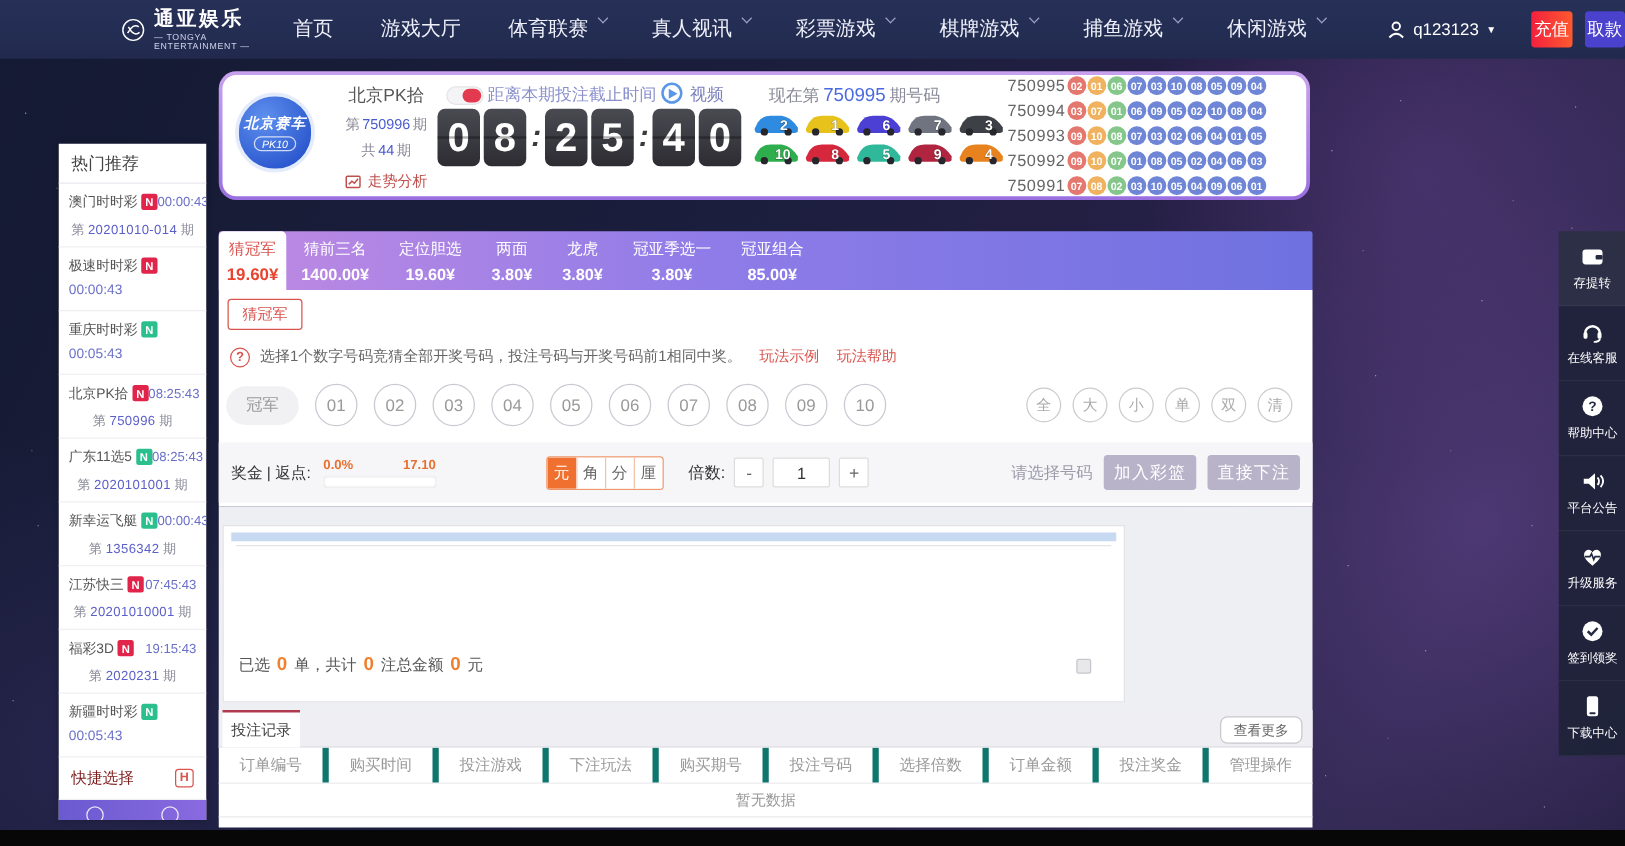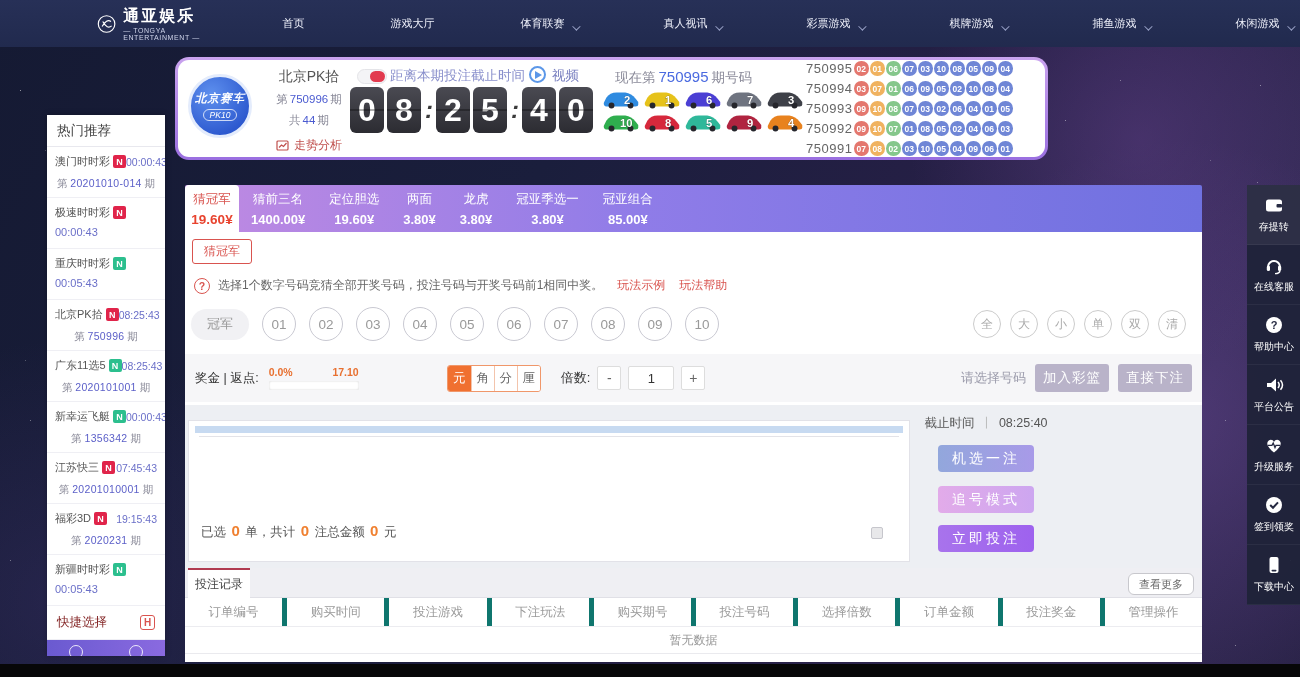--- a/index.html
+++ b/index.html
@@ -26,21 +26,21 @@
 
   
   .nav { position:absolute; left:0; top:0; width:1300px; height:47px; background:linear-gradient(180deg,#273057,#212a4e);
     display:flex; align-items:center; z-index:9; }
   .brand { display:flex; align-items:center; margin-left:97px; }
   .brand svg { width:30px; height:30px; }
   .brand-txt { margin-left:7px; color:#fff; }
   .brand-name { font-size:16px; font-weight:bold; letter-spacing:2px; line-height:18px; }
   .brand-sub { font-size:7px; letter-spacing:.6px; color:#cfd4ea; margin-top:2px; }
   .menu { display:flex; align-items:center; margin-left:34px; }
-  .nav-it { display:flex; align-items:flex-end; margin-right:38px; color:#eef0fa; font-size:11px; cursor:pointer; white-space:nowrap;margin-left:48px; }
+  .nav-it { display:flex; align-items:flex-start; margin-right:38px; color:#eef0fa; font-size:16px; cursor:pointer; white-space:nowrap; }
   .chev { width:6px; height:6px; border-right:1.5px solid #9aa2c8; border-bottom:1.5px solid #9aa2c8;
     transform:rotate(45deg) translateY(-2px); margin-left:7px; display:inline-block; }
   .user { display:flex; align-items:center; margin-left:12px; color:#fff; font-size:13.5px; cursor:pointer; }
   .user svg { width:16px; height:16px; margin-right:6px; }
   .user .caret { font-size:8px; margin-left:6px; }
   .btn-dep { margin-left:28px; width:56px; height:29px; border:none; border-radius:3px; color:#fff; font-size:14px;
     background:linear-gradient(90deg,#f3203e,#fd5a2e); cursor:pointer; font-family:inherit; }
   .btn-wd { margin-left:10px; width:56px; height:29px; border:none; border-radius:3px; color:#fff; font-size:14px;
     background:#4a41cc; cursor:pointer; font-family:inherit; }
 
@@ -103,21 +103,21 @@
   .sl2 b { color:#5b5fc8; font-weight:normal; letter-spacing:.3px; }
   .sb-quick { height:34px; display:flex; align-items:center; padding:0 10px; border-bottom:1px solid #efeff4; cursor:pointer; }
   .sb-quick span { font-size:12.5px; color:#7f1d1d; }
   .hq { margin-left:auto; width:15px; height:15px; border:1.5px solid #d9544f; border-radius:3px; color:#d9544f;
     font-size:10px; font-weight:bold; font-style:normal; display:flex; align-items:center; justify-content:center; }
   .sb-bar { height:16px; background:linear-gradient(90deg,#6a5ad0,#8a6ae0); position:relative; overflow:hidden; }
   .sb-bar i { position:absolute; top:5px; width:14px; height:14px; border:1.5px solid rgba(255,255,255,.85); border-radius:50%; }
   .sb-bar i:first-child { left:22px; } .sb-bar i:last-child { right:22px; }
 
   
-  .panel { position:absolute; left:185px; top:185px; width:1017px; }
+  .panel { position:absolute; left:175px; top:185px; width:875px; }
   .tabs { display:flex; height:47px; background:linear-gradient(90deg,#c08ae2,#8f7ce8 45%,#6f71e0); border-radius:2px 2px 0 0; }
   .tab { padding:0 12px; display:flex; flex-direction:column; align-items:center; justify-content:center; gap:4px; color:#fff; cursor:pointer; }
   .tab span { font-size:12.5px; } .tab b { font-size:13px; }
   .tab.active { background:#fff; width:54px; padding:0; border-radius:4px 4px 0 0; }
   .tab.active span { color:#d9544f; } .tab.active b { color:#e8432e; font-size:13.5px; }
   .content { background:#fff; height:173px; padding-top:7px; }
   .chip { display:inline-block; margin-left:7px; padding:3px 11px; border:1px solid #d9544f; border-radius:3px;
     color:#d9544f; font-size:12px; cursor:pointer; background:#fff; font-family:inherit; }
   .help { display:flex; align-items:center; margin:13px 0 0 9px; }
   .qmark { width:16px; height:16px; border:1.6px solid #d9544f; border-radius:50%; color:#d9544f; font-size:10.5px;
@@ -606,28 +606,20 @@
 
     <div class="slip">
       <div class="slipbox">
         <div class="bluestrip"></div>
         <div class="striphr"></div>
         <div class="summary">
           <span>已选</span> <b>0</b> <span>单，共计</span> <b>0</b> <span>注总金额</span> <b>0</b> <span>元</span>
         </div>
         <span class="chk"></span>
       </div>
-      <div class="slipside">
-        <div class="deadline">
-          <span>截止时间</span><i>丨</i><span>08:25:40</span>
-        </div>
-        <button class="bbtn rand">机选一注</button>
-        <button class="bbtn chase">追号模式</button>
-        <button class="bbtn bet">立即投注</button>
-      </div>
     </div>
 
     <div class="records">
       <div class="rec-strip">
         <div class="rec-tab">投注记录</div>
         <button class="more">查看更多</button>
       </div>
       <div class="rec-head">
         <span>订单编号</span>
         <span>购买时间</span>

